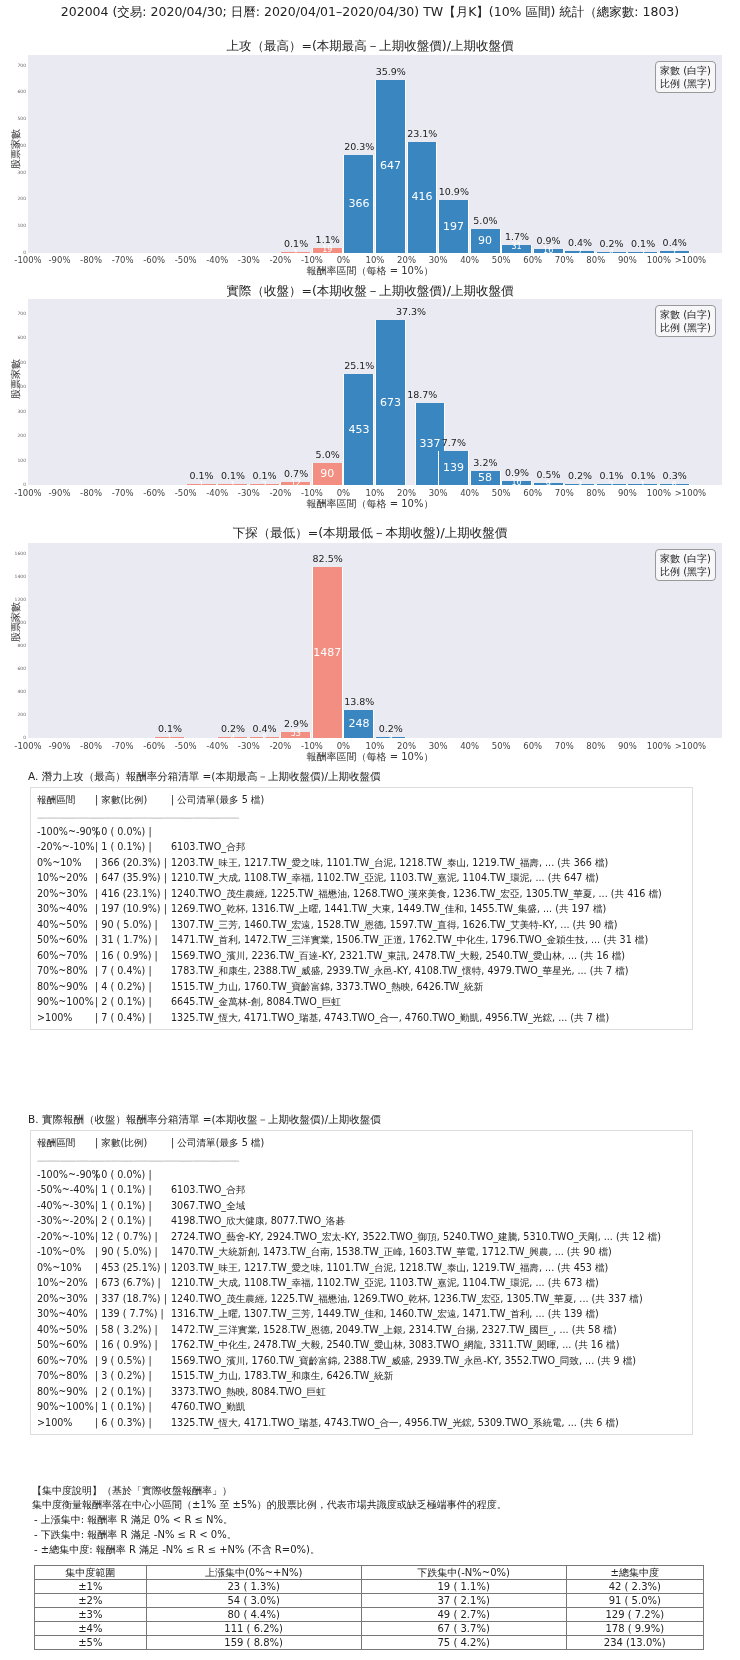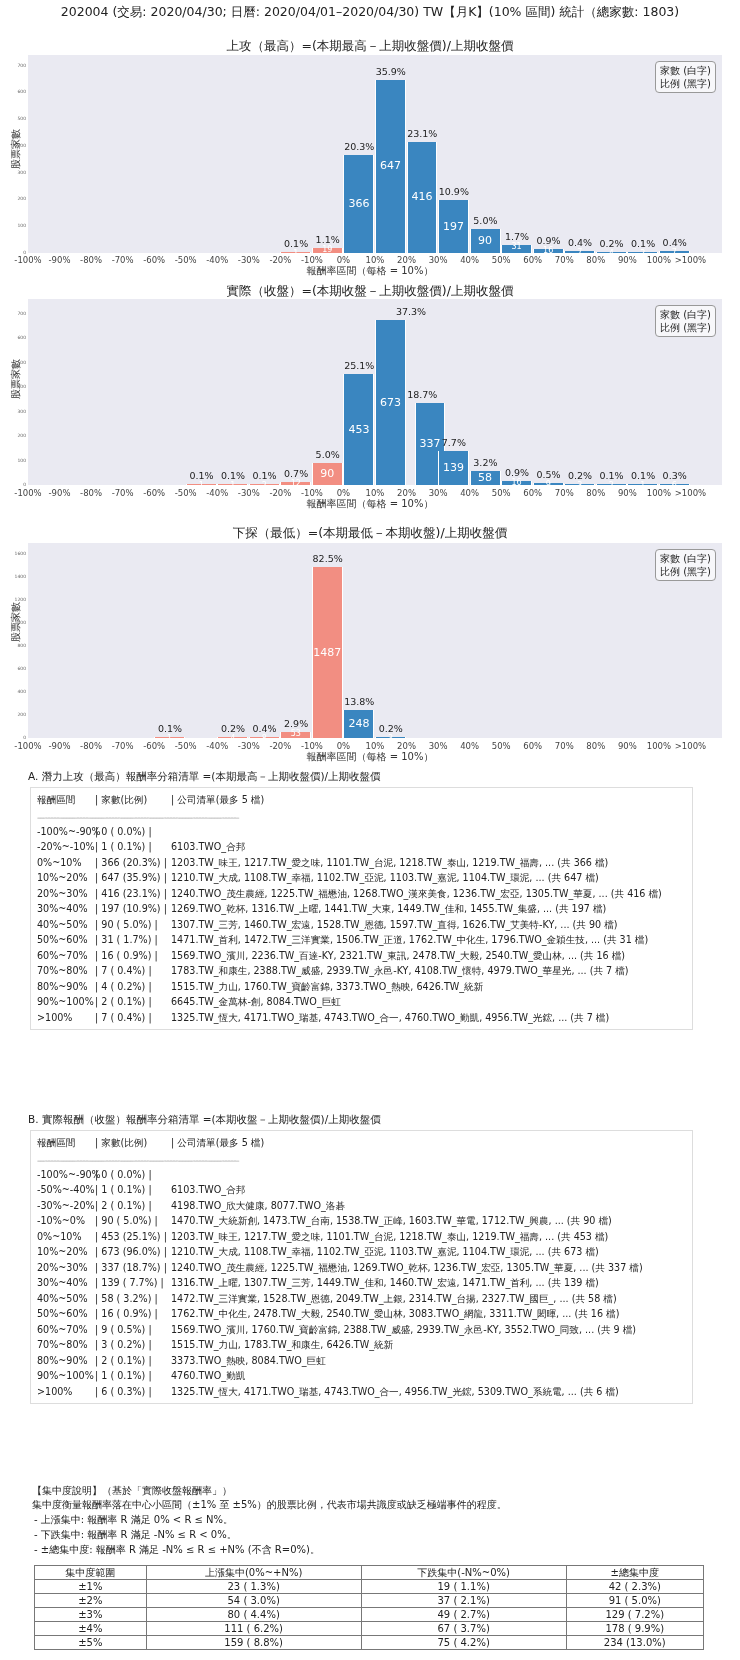--- a/index.html
+++ b/index.html
@@ -337,24 +337,26 @@
     <div class="row"><span class="c1">90%~100%</span><span class="c2">|   2 ( 0.1%) |</span><span>6645.TW_金萬林-創, 8084.TWO_巨虹</span></div>
     <div class="row"><span class="c1">&gt;100%</span><span class="c2">|   7 ( 0.4%) |</span><span>1325.TW_恆大, 4171.TWO_瑞基, 4743.TWO_合一, 4760.TWO_勤凱, 4956.TW_光鋐, ... (共 7 檔)</span></div>
   </div>
 
 <div class="section-title" style="top:1113px;">B. 實際報酬（收盤）報酬率分箱清單 =(本期收盤－上期收盤價)/上期收盤價</div>
 <div class="listbox" id="listB" style="top:1130px;">
     <div class="row hdr"><span class="c1">報酬區間</span><span class="c2">| 家數(比例)</span><span>| 公司清單(最多 5 檔)</span></div>
     <div class="sep">------------------------------------------------------------------------------------------------------------------------------------</div>
     <div class="row"><span class="c1">-100%~-90%</span><span class="c2">|   0 ( 0.0%) |</span><span></span></div>
     <div class="row"><span class="c1">-50%~-40%</span><span class="c2">|   1 ( 0.1%) |</span><span>6103.TWO_合邦</span></div>
+    <div class="row"><span class="c1">-40%~-30%</span><span class="c2">|   1 ( 0.1%) |</span><span>3067.TWO_全域</span></div>
     <div class="row"><span class="c1">-30%~-20%</span><span class="c2">|   2 ( 0.1%) |</span><span>4198.TWO_欣大健康, 8077.TWO_洛碁</span></div>
+    <div class="row"><span class="c1">-20%~-10%</span><span class="c2">|  12 ( 0.7%) |</span><span>2724.TWO_藝舍-KY, 2924.TWO_宏太-KY, 3522.TWO_御頂, 5240.TWO_建騰, 5310.TWO_天剛, ... (共 12 檔)</span></div>
     <div class="row"><span class="c1">-10%~0%</span><span class="c2">|  90 ( 5.0%) |</span><span>1470.TW_大統新創, 1473.TW_台南, 1538.TW_正峰, 1603.TW_華電, 1712.TW_興農, ... (共 90 檔)</span></div>
     <div class="row"><span class="c1">0%~10%</span><span class="c2">| 453 (25.1%) |</span><span>1203.TW_味王, 1217.TW_愛之味, 1101.TW_台泥, 1218.TW_泰山, 1219.TW_福壽, ... (共 453 檔)</span></div>
-    <div class="row"><span class="c1">10%~20%</span><span class="c2">| 673 (96.0%) |</span><span>1210.TW_大成, 1108.TW_幸福, 1102.TW_亞泥, 1103.TW_嘉泥, 1104.TW_環泥, ... (共 673 檔)</span></div>
+    <div class="row"><span class="c1">10%~20%</span><span class="c2">| 673 (6.7%) |</span><span>1210.TW_大成, 1108.TW_幸福, 1102.TW_亞泥, 1103.TW_嘉泥, 1104.TW_環泥, ... (共 673 檔)</span></div>
     <div class="row"><span class="c1">20%~30%</span><span class="c2">| 337 (18.7%) |</span><span>1240.TWO_茂生農經, 1225.TW_福懋油, 1269.TWO_乾杯, 1236.TW_宏亞, 1305.TW_華夏, ... (共 337 檔)</span></div>
     <div class="row"><span class="c1">30%~40%</span><span class="c2">| 139 ( 7.7%) |</span><span>1316.TW_上曜, 1307.TW_三芳, 1449.TW_佳和, 1460.TW_宏遠, 1471.TW_首利, ... (共 139 檔)</span></div>
     <div class="row"><span class="c1">40%~50%</span><span class="c2">|  58 ( 3.2%) |</span><span>1472.TW_三洋實業, 1528.TW_恩德, 2049.TW_上銀, 2314.TW_台揚, 2327.TW_國巨_, ... (共 58 檔)</span></div>
     <div class="row"><span class="c1">50%~60%</span><span class="c2">|  16 ( 0.9%) |</span><span>1762.TW_中化生, 2478.TW_大毅, 2540.TW_愛山林, 3083.TWO_網龍, 3311.TW_閎暉, ... (共 16 檔)</span></div>
     <div class="row"><span class="c1">60%~70%</span><span class="c2">|   9 ( 0.5%) |</span><span>1569.TWO_濱川, 1760.TW_寶齡富錦, 2388.TW_威盛, 2939.TW_永邑-KY, 3552.TWO_同致, ... (共 9 檔)</span></div>
     <div class="row"><span class="c1">70%~80%</span><span class="c2">|   3 ( 0.2%) |</span><span>1515.TW_力山, 1783.TW_和康生, 6426.TW_統新</span></div>
     <div class="row"><span class="c1">80%~90%</span><span class="c2">|   2 ( 0.1%) |</span><span>3373.TWO_熱映, 8084.TWO_巨虹</span></div>
     <div class="row"><span class="c1">90%~100%</span><span class="c2">|   1 ( 0.1%) |</span><span>4760.TWO_勤凱</span></div>
     <div class="row"><span class="c1">&gt;100%</span><span class="c2">|   6 ( 0.3%) |</span><span>1325.TW_恆大, 4171.TWO_瑞基, 4743.TWO_合一, 4956.TW_光鋐, 5309.TWO_系統電, ... (共 6 檔)</span></div>
   </div>

